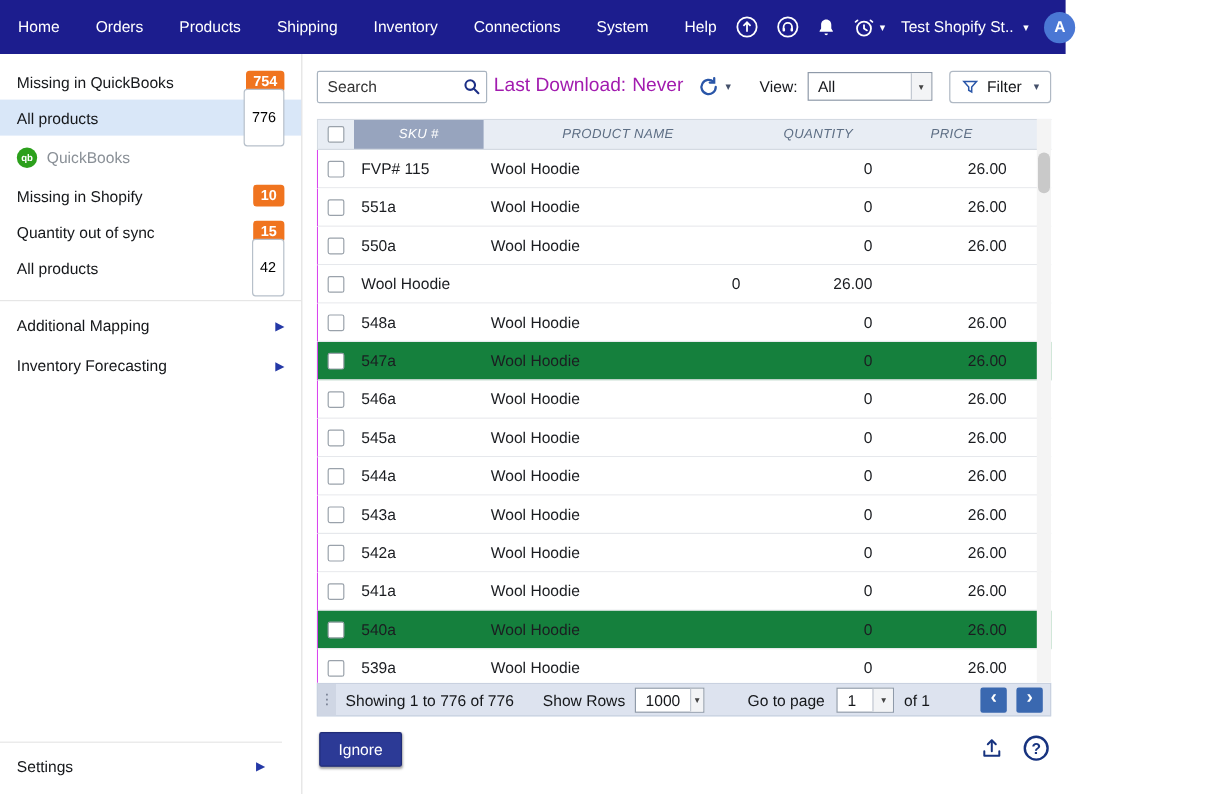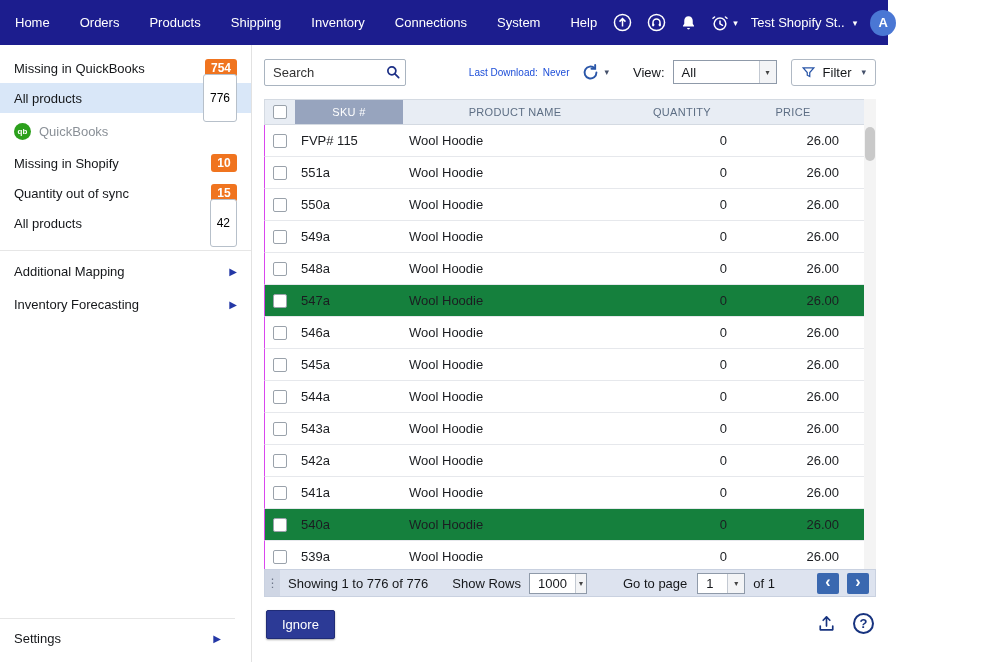--- a/index.html
+++ b/index.html
@@ -37,35 +37,35 @@
   .sb-settings { position:absolute; bottom:14px; left:0; right:16px; border-top:1px solid #e6e6e6; padding:12px 14px 2px; display:flex; align-items:center; justify-content:space-between; font-size:13px; color:#15171a; cursor:pointer; }
 
   
   .main { flex:1; display:flex; flex-direction:column; min-width:0; padding:0 12px; background:#fff; }
   .toolbar { height:54px; flex:0 0 54px; display:flex; align-items:center; }
   .searchbox { width:142px; height:27px; border:1px solid #a9b4c0; border-radius:2px; display:flex; align-items:center; background:#fff; }
   .searchbox input { border:none; outline:none; flex:1; min-width:0; font-size:13px; padding:0 4px 0 8px; color:#222; background:transparent; }
   .searchbox input::placeholder { color:#333; opacity:1; }
   .search-ic { width:24px; display:flex; align-items:center; justify-content:center; cursor:pointer; }
   .spacer { flex:1; }
-  .ld { font-size:10px; color:#1d4ed8; }
+  .ld { font-size:16px; color:#a21caf; }
   .ld.lbl { margin-right:5px; }
   .refresh { margin:0 1px 0 12px; cursor:pointer; display:flex; align-items:center; }
   .view-label { font-size:13px; color:#16181c; margin:0 8px 0 24px; }
   .select { border:1px solid #8f9aa9; background:#fff; display:flex; align-items:stretch; height:24px; cursor:pointer; }
   .sel-val { padding:0 8px; font-size:13px; color:#16181c; display:flex; align-items:center; flex:1; }
   .sel-arrow { width:17px; border-left:1px solid #c3c9d2; background:#f3f4f6; display:flex; align-items:center; justify-content:center; color:#444; font-size:8px; }
   .view-select { width:104px; }
   .filter-btn { margin-left:14px; height:27px; border:1px solid #b0b9c4; background:#fff; border-radius:3px; display:flex; align-items:center; gap:7px; padding:0 9px; font-size:13px; color:#15171a; cursor:pointer; }
 
   
   .table-area { position:relative; height:470px; flex:0 0 470px; overflow:hidden; }
   .thead, .trow { display:grid; grid-template-columns:30px 108px 224px 110px 112px 1fr; width:716px; }
   .thead { height:26px; background:#e8edf4; border:1px solid #d4dae2; }
-  .th { font-size:11px; color:#5d6e84; display:flex; align-items:center; justify-content:center; letter-spacing:.3px; cursor:pointer; }
+  .th { font-size:11px; color:#5d6e84; display:flex; align-items:center; justify-content:center; letter-spacing:.3px; cursor:pointer;font-style:italic; }
   .th.sorted { background:#97a4be; color:#fff; }
   .trow { height:32px; border-bottom:1px solid #e6e8ec; border-left:1px solid #d946ef; border-right:1px solid #eceef1; background:#fff; }
   .trow.hl { background:#15803d; }
   .td { display:flex; align-items:center; font-size:13px; color:#1b1d21; }
   .td.chk, .th.chk { justify-content:center; cursor:default; }
   .td.sku, .td.name { padding-left:6px; }
   .td.qty, .td.price { justify-content:flex-end; padding-right:10px; }
   .td.status { justify-content:center; gap:8px; }
   .checkbox { width:14px; height:14px; border:1px solid #9aa2ab; border-radius:2px; background:#fff; display:inline-block; cursor:pointer; }
   .st-ic { display:flex; align-items:center; cursor:pointer; }
@@ -273,21 +273,20 @@
               <div class="td sku">550a</div>
               <div class="td name">Wool Hoodie</div>
               <div class="td qty">0</div>
               <div class="td price">26.00</div>
               <div class="td status"></div>
             </div>
             <div class="trow">
               <div class="td chk">
                 <span class="checkbox"></span>
               </div>
-              <div class="td sku">549a</div>
               <div class="td name">Wool Hoodie</div>
               <div class="td qty">0</div>
               <div class="td price">26.00</div>
               <div class="td status"></div>
             </div>
             <div class="trow">
               <div class="td chk">
                 <span class="checkbox"></span>
               </div>
               <div class="td sku">548a</div>

